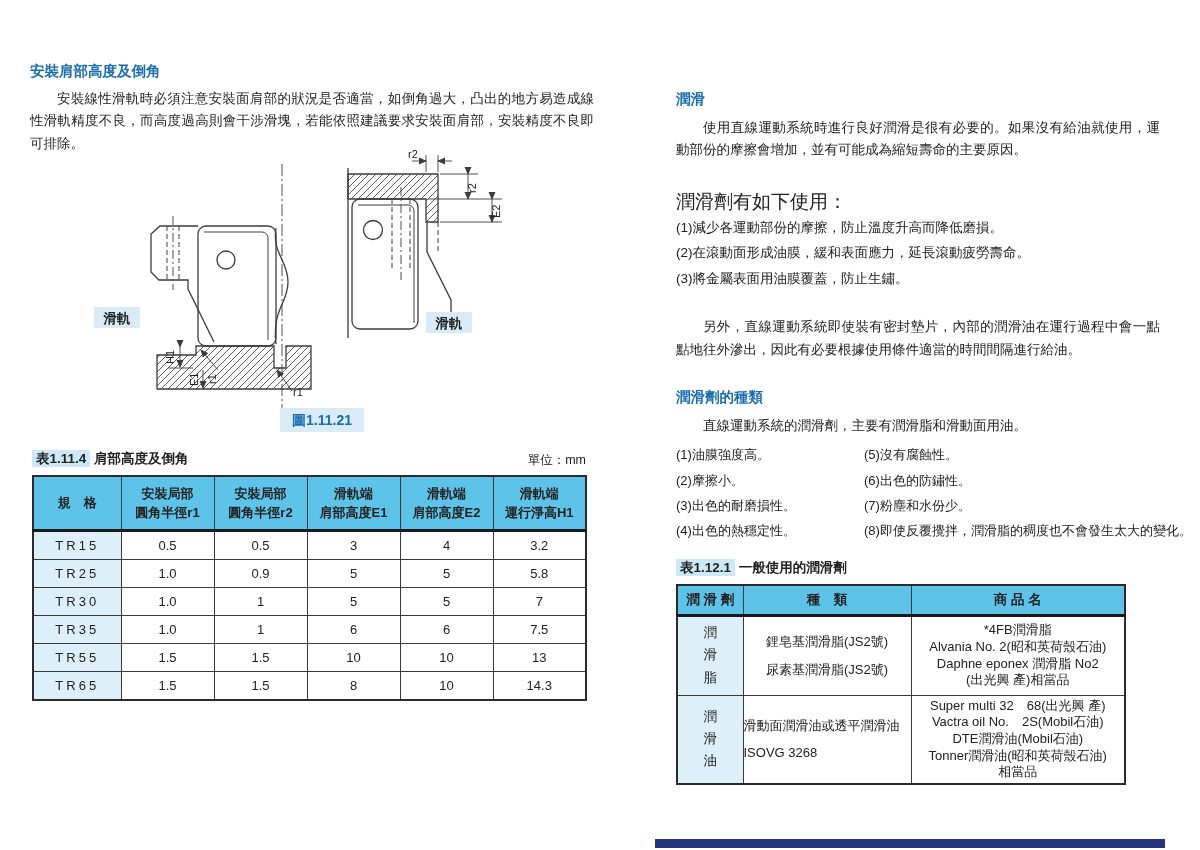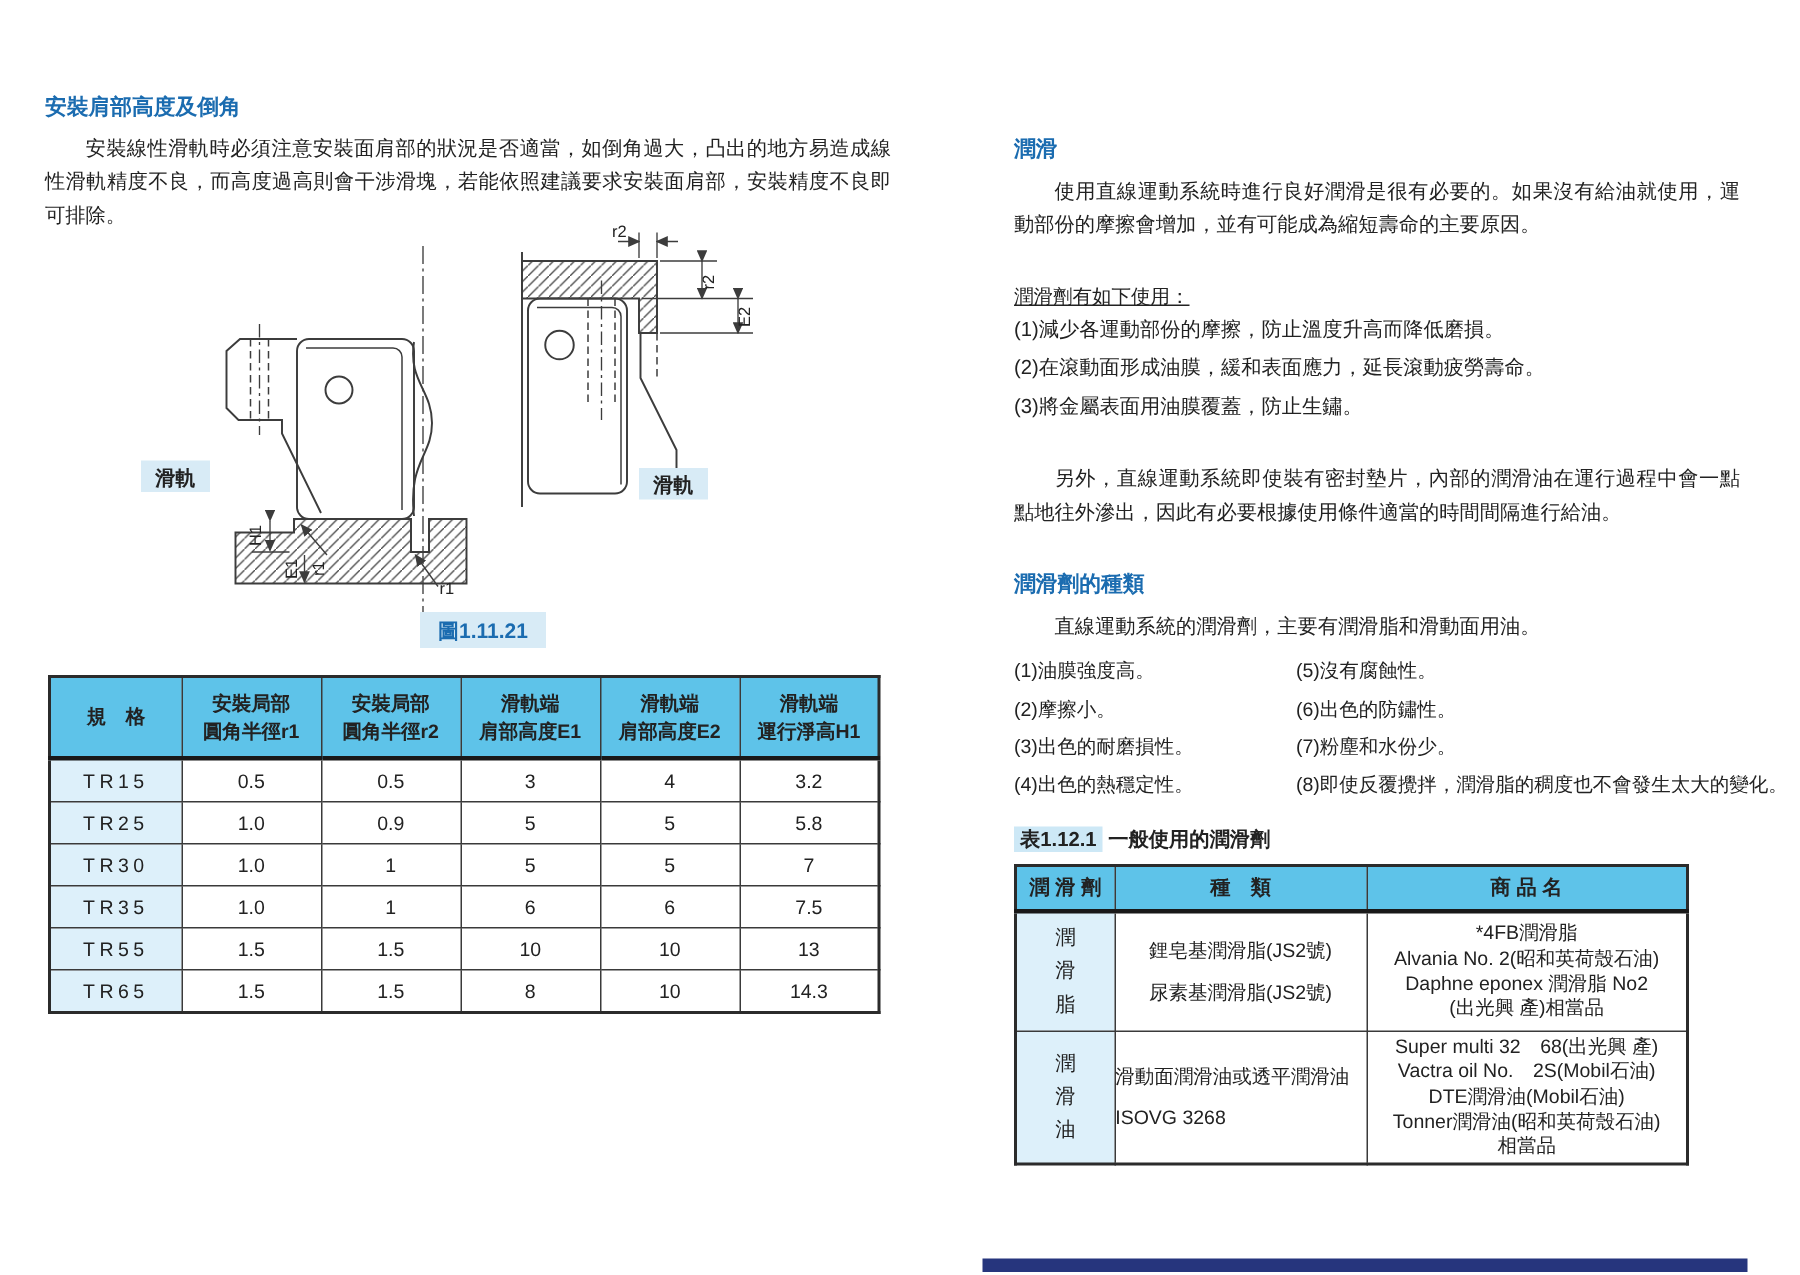--- a/index.html
+++ b/index.html
@@ -33,21 +33,21 @@
   }
   #t1 td{
     height:27px;text-align:center;font-size:13px;border:1px solid #3a3a3a;padding:0;
   }
   #t1 td.rowhead{background:#ddf0fa;letter-spacing:3px;}
   #t1 col.c0{width:88px;} #t1 col.cn{width:93px;}
 
   
   #right-col{position:absolute;left:676px;top:90px;width:484px;}
   #right-col .gap-s{margin-top:8px;}
-  .uses-intro{margin-top:27px;font-size:13px;text-decoration:underline;}
+  .uses-intro{margin-top:27px;font-size:19px;}
   .uses-item{font-size:13.5px;line-height:1.9;}
   .p-after{margin-top:25px;}
   .types-h{margin-top:27px;}
   .req-grid{display:grid;grid-template-columns:188px 1fr;margin-top:5px;}
   .req-item{font-size:13px;line-height:1.95;white-space:nowrap;}
 
   #t2-block{margin-top:15px;}
   #t2{width:448px;border:2px solid #2b2b2b;margin-top:7px;}
   #t2 th{
     background:#5ec3e9;font-size:13.5px;font-weight:bold;height:28px;
@@ -153,20 +153,25 @@
     <text x="419" y="186" font-size="13.5" font-weight="bold" fill="#222" text-anchor="middle">滑軌</text>
   </g>
   <g>
     <rect x="250" y="266" width="84" height="24" fill="#d8ebf6"></rect>
     <text x="292" y="283" font-size="14" font-weight="bold" fill="#1b6cb0" text-anchor="middle">圖1.11.21</text>
   </g>
 </svg>
 </div>
 
 <div id="t1-block">
+  <div class="tbl-head">
+    <span class="tbl-tag">表1.11.4</span>
+    <span>肩部高度及倒角</span>
+    <span class="tbl-unit">單位：mm</span>
+  </div>
   <table id="t1">
     <colgroup>
         <col class="c0">
         <col class="cn">
         <col class="cn">
         <col class="cn">
         <col class="cn">
         <col class="cn">
       </colgroup>
     <thead>

